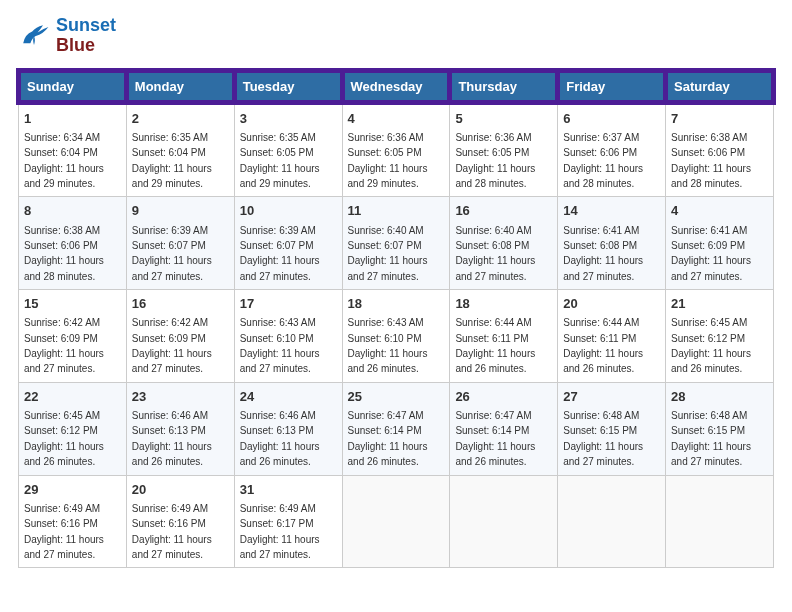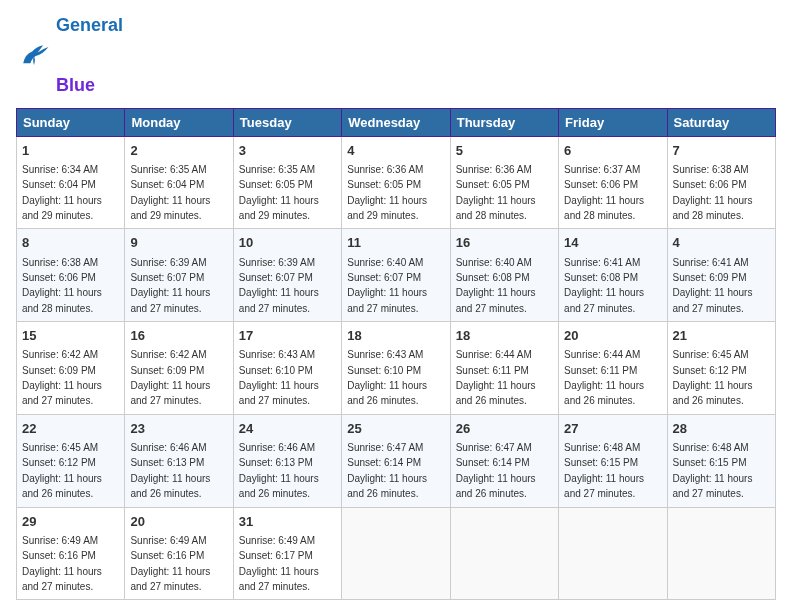--- a/index.html
+++ b/index.html
@@ -51,21 +51,21 @@
       border-collapse: collapse;
       font-size: 11px;
     }
     thead tr th {
       background-color: #2e6da4;
       color: #fff;
       text-align: left;
       padding: 6px 6px;
       font-size: 13px;
       font-weight: bold;
-      border: 1px solid #4c1d95;
+      border: 5px solid #4c1d95;
     }
     tbody tr td {
       vertical-align: top;
       padding: 5px 5px;
       border: 1px solid #ccc;
       width: 14.28%;
       min-height: 80px;
       color: #333;
       line-height: 1.4;
     }
@@ -92,22 +92,22 @@
 </head>
 <body>
 
 <div class="header">
   <div class="logo">
     <svg class="logo-bird" viewBox="0 0 40 40">
       <path d="M8,28 Q10,18 18,15 Q22,10 30,8 Q26,14 24,16 Q30,12 36,10 Q30,18 22,20 Q18,22 16,28 Z" fill="#1a6eb5"></path>
       <path d="M20,20 Q22,24 20,30 Q18,24 20,20 Z" fill="#1a6eb5"></path>
     </svg>
     <div class="logo-text">
-      <div><span>General</span></div>
-      <div style="color:#6d28d9;margin-top:40px;">Blue</div>
+      <div><span>Sunset</span></div>
+      <div style="color:#7f1d1d;">Blue</div>
     </div>
   </div>
   <div class="title-block">
     <div class="month-title"></div>
     <div class="location-title"></div>
   </div>
 </div>
 
 <table>
   <thead>

